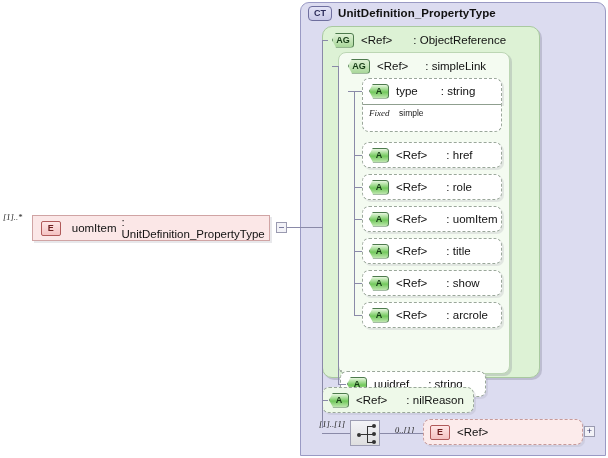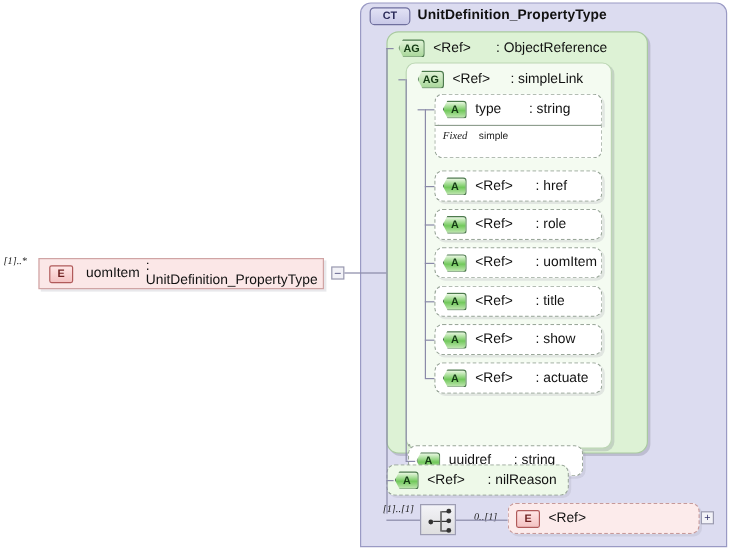--- a/index.html
+++ b/index.html
@@ -10,21 +10,21 @@
   
   #ct-container{left:300px;top:2px;width:306px;height:454px;
       background:#dcdcf0;border:1px solid #9a9ac4;border-radius:9px 9px 0 0;
       box-sizing:border-box;}
   #ct-header{left:308px;top:4px;height:18px;display:flex;align-items:center;gap:6px;}
   #ct-title{font-size:11.5px;font-weight:bold;color:#111;letter-spacing:.1px;}
 
   
   .badge{display:inline-flex;align-items:center;justify-content:center;
          font-size:9px;font-weight:bold;line-height:1;box-sizing:border-box;}
-  .badge-ct{width:34px;height:15px;border:1px solid #6f6f9e;border-radius:4px;
+  .badge-ct{width:24px;height:15px;border:1px solid #6f6f9e;border-radius:4px;
       background:linear-gradient(180deg,#e2e2f5,#c9c9e8);color:#2b2b5a;}
   .badge-ag{width:22px;height:15px;border:1px solid #4d7a4d;color:#143a14;
       background:linear-gradient(180deg,#dff2d6,#a9d79a);
       clip-path:polygon(18% 0,100% 0,100% 100%,18% 100%,0 50%);
       border-radius:3px;text-align:right;}
   .badge-a{width:20px;height:15px;border:1px solid #4d7a4d;color:#143a14;
       background:linear-gradient(180deg,#e8f7e0,#72c95c 55%,#bfe6b0);
       clip-path:polygon(20% 0,100% 0,100% 100%,20% 100%,0 50%);
       border-radius:3px;}
   .badge-e{width:20px;height:15px;border:1.5px solid #b05a5a;color:#6d1f1f;
@@ -175,21 +175,21 @@
       <span>show</span>
     </span>
   </div>
 </div>
 <div class="abs dash" style="left:362px;top:302px;width:140px;height:26px;">
   <div class="node" style="height:24px;">
     <span class="badge badge-a">A</span>
     <span class="nm">&lt;Ref&gt;</span>
     <span class="ty" style="margin-left:12px;">
       <span>:</span>
-      <span>actuate</span>
+      <span>arcrole</span>
     </span>
   </div>
 </div>
 
 <div class="abs dash" style="left:340px;top:370px;width:0;height:0;"></div>
 <div class="abs dash" style="left:340px;top:371px;width:146px;height:26px;" id="uuidref-box">
   <div class="node" style="height:24px;">
     <span class="badge badge-a">A</span>
     <span class="nm">uuidref</span>
     <span class="ty" style="margin-left:12px;">

